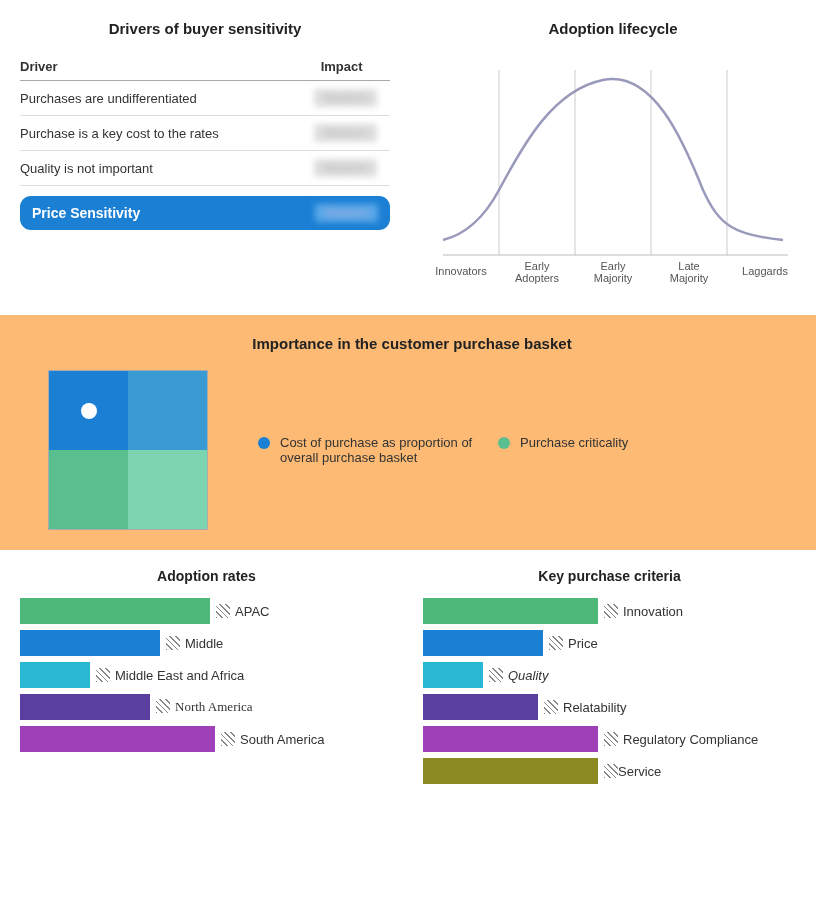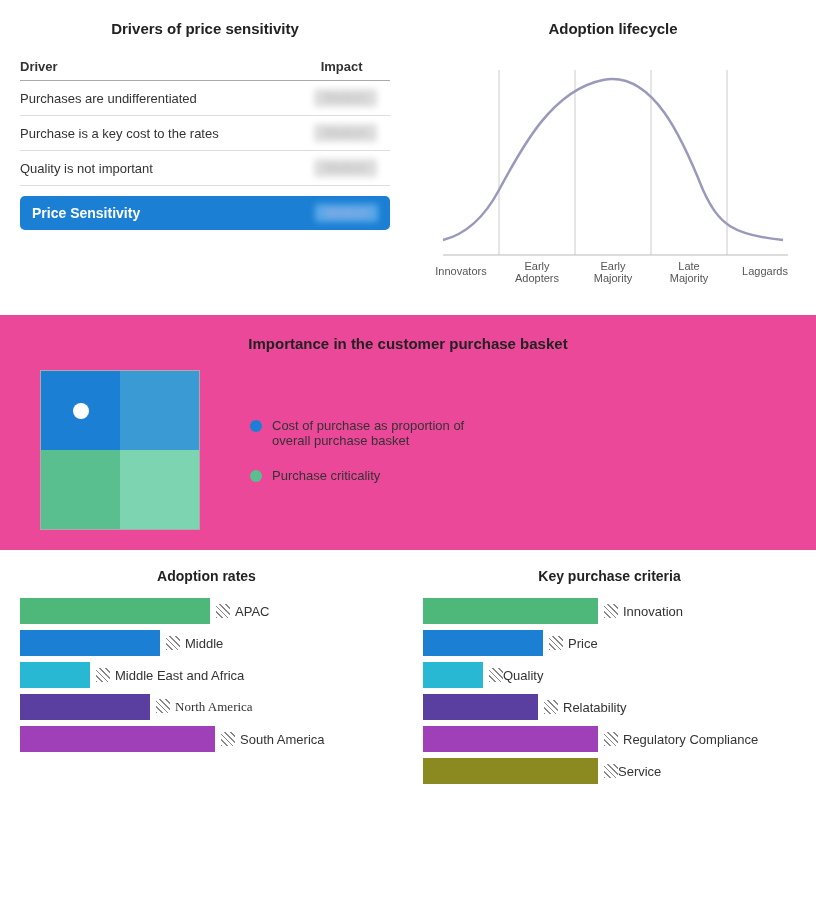--- a/index.html
+++ b/index.html
@@ -11,34 +11,34 @@
 
     .section-title { font-size: 15px; font-weight: 700; text-align: center; margin-bottom: 18px; color: #222; }
 
     .drivers-table { width: 100%; border-collapse: collapse; margin-bottom: 10px; }
     .drivers-table th { text-align: left; font-weight: 600; font-size: 13px; border-bottom: 1.5px solid #aaa; padding: 4px 8px 6px 0; }
     .drivers-table th.impact-col { text-align: center; }
     .drivers-table td { padding: 8px 0; border-bottom: 1px solid #ddd; font-size: 13px; color: #333; }
     .drivers-table td.impact-cell { text-align: center; }
     .blurred-text { color: #bbb; background: #ddd; border-radius: 3px; padding: 2px 10px; font-size: 12px; filter: blur(3px); display: inline-block; }
 
-    .price-sensitivity-row { background: #1b7fd4; color: #fff; padding: 8px 12px; border-radius: 5px; display: flex; justify-content: space-between; align-items: center; margin-top: 6px; }
+    .price-sensitivity-row { background: #1b7fd4; color: #fff; padding: 8px 12px; border-radius: 11px; display: flex; justify-content: space-between; align-items: center; margin-top: 6px; }
     .price-sensitivity-row .label { font-weight: 600; font-size: 14px; }
     .blurred-white { color: #aad; background: #5aa8e8; border-radius: 3px; padding: 2px 10px; font-size: 12px; filter: blur(3px); display: inline-block; }
 
     
     .lifecycle-chart { width: 380px; height: 240px; position: relative; margin: 0 auto; }
     .lifecycle-svg { width: 100%; height: 100%; }
 
     
-    .middle-section { background: #ec4899; padding: 20px 30px 20px 30px; }
+    .middle-section { background: #fdba74; padding: 20px 30px 20px 38px; }
     .middle-title { font-size: 15px; font-weight: 700; text-align: center; margin-bottom: 18px; color: #222; }
     .middle-content { display: flex; align-items: center; gap: 40px; }
 
-    .legend-items { display: flex; flex-direction: column; gap: 20px; }
+    .legend-items { display: flex; flex-direction: row; gap: 20px; }
     .legend-item { display: flex; align-items: flex-start; gap: 10px; font-size: 13px; color: #333; max-width: 220px; }
     .legend-dot { width: 12px; height: 12px; border-radius: 50%; margin-top: 2px; flex-shrink: 0; }
     .dot-blue { background: #1b7fd4; }
     .dot-green { background: #5abf8e; }
 
     
     .bottom-section { display: flex; padding: 18px 10px 10px 10px; gap: 10px; }
     .adoption-panel { width: 400px; padding: 0 10px; }
     .criteria-panel { width: 400px; padding: 0 10px; }
     .bottom-title { font-size: 14px; font-weight: 700; text-align: center; margin-bottom: 14px; color: #222; }
@@ -47,21 +47,21 @@
     .bar-row { display: flex; align-items: center; margin-bottom: 2px; }
 
     .bar-row-gap { height: 4px; }
   </style>
 </head>
 <body>
 
 <div class="top-section">
 
   <div class="drivers-panel">
-    <div class="section-title">Drivers of price sensitivity</div>
+    <div class="section-title">Drivers of buyer sensitivity</div>
     <table class="drivers-table">
       <thead>
         <tr>
           <th>Driver</th>
           <th class="impact-col">Impact</th>
         </tr>
       </thead>
       <tbody>
         <tr>
           <td>Purchases are undifferentiated</td>
@@ -205,21 +205,21 @@
         <div style="width:120px; height:26px; background:#1b7fd4;"></div>
         <div style="display:flex;align-items:center;gap:5px;margin-left:6px;">
           <span style="display:inline-block;width:14px;height:14px;background:repeating-linear-gradient(45deg,#888 0,#888 1px,transparent 1px,transparent 4px);"></span>
           <span>Price</span>
         </div>
       </div>
       <div class="bar-row-gap"></div>
 
       <div class="bar-row">
         <div style="width:60px; height:26px; background:#29b8d4;"></div>
-        <div style="display:flex;align-items:center;margin-left:6px;">
+        <div style="display:flex;align-items:center;gap:5px;margin-left:6px;font-style:italic;">
           <span style="display:inline-block;width:14px;height:14px;background:repeating-linear-gradient(45deg,#888 0,#888 1px,transparent 1px,transparent 4px);"></span>
           <span>Quality</span>
         </div>
       </div>
       <div class="bar-row-gap"></div>
 
       <div class="bar-row">
         <div style="width:115px; height:26px; background:#5a3fa0;"></div>
         <div style="display:flex;align-items:flex-start;gap:5px;margin-left:6px;">
           <span style="display:inline-block;width:14px;height:14px;background:repeating-linear-gradient(45deg,#888 0,#888 1px,transparent 1px,transparent 4px);"></span>

